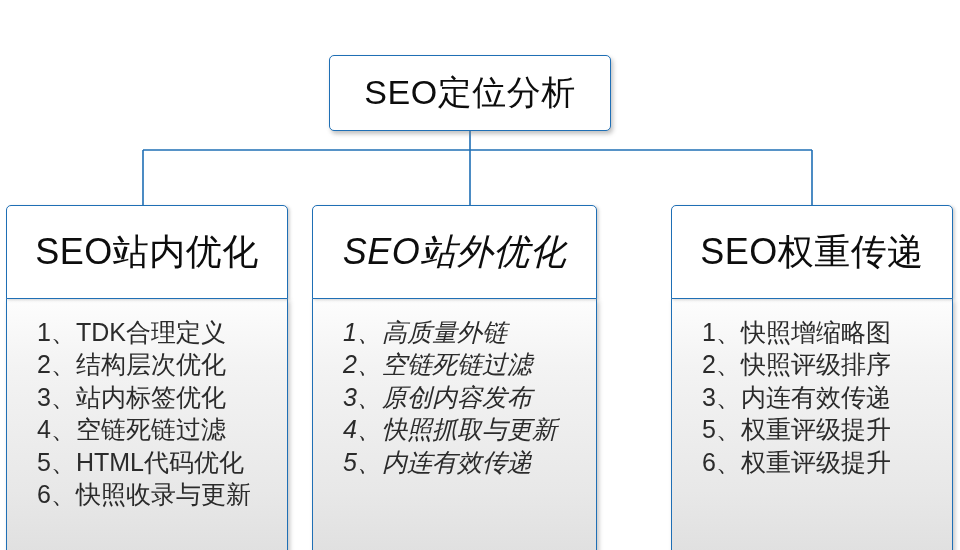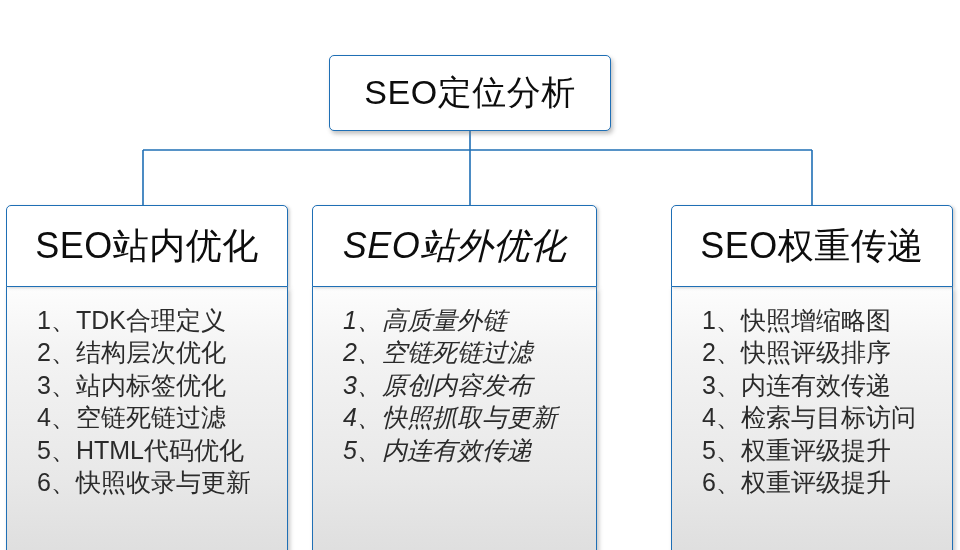--- a/index.html
+++ b/index.html
@@ -53,21 +53,21 @@
     white-space: nowrap;
   }
 
   
   .branch {
     position: absolute;
     top: 205px;
   }
   .branch-header {
     box-sizing: border-box;
-    height: 82px;
+    height: 94px;
     background: #ffffff;
     border: 1.4px solid #1f6fb5;
     border-top-left-radius: 5px;
     border-top-right-radius: 5px;
     display: flex;
     align-items: center;
     justify-content: center;
     box-shadow: 2px 1px 3px rgba(130,130,130,0.35);
     position: relative;
     z-index: 2;
@@ -168,20 +168,19 @@
 
   <div class="branch" id="branch-2">
     <div class="branch-header">
       <span class="branch-header-text">SEO权重传递</span>
     </div>
     <div class="branch-body">
       <ul class="item-list">
         <li><span class="item-num">1、</span><span class="item-text">快照增缩略图</span></li>
         <li><span class="item-num">2、</span><span class="item-text">快照评级排序</span></li>
         <li><span class="item-num">3、</span><span class="item-text">内连有效传递</span></li>
-        <li><span class="item-num">4、</span><span class="item-text">检索与目标访问</span></li>
         <li><span class="item-num">5、</span><span class="item-text">权重评级提升</span></li>
         <li><span class="item-num">6、</span><span class="item-text">权重评级提升</span></li>
       </ul>
     </div>
   </div>
 
 </div>
 
 </body></html>

